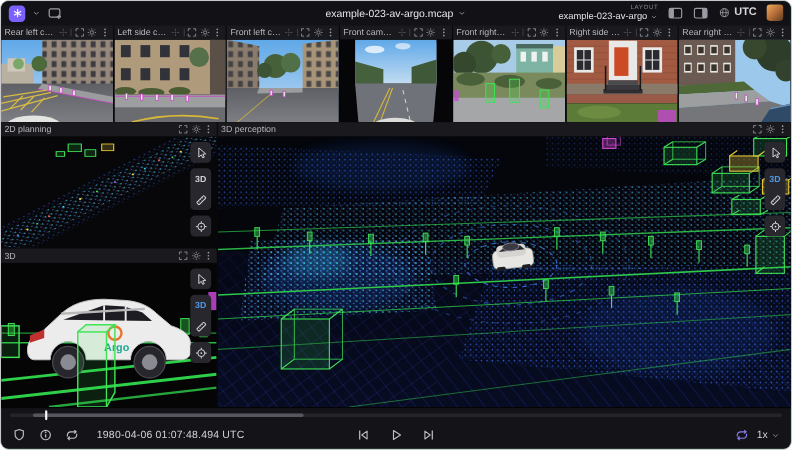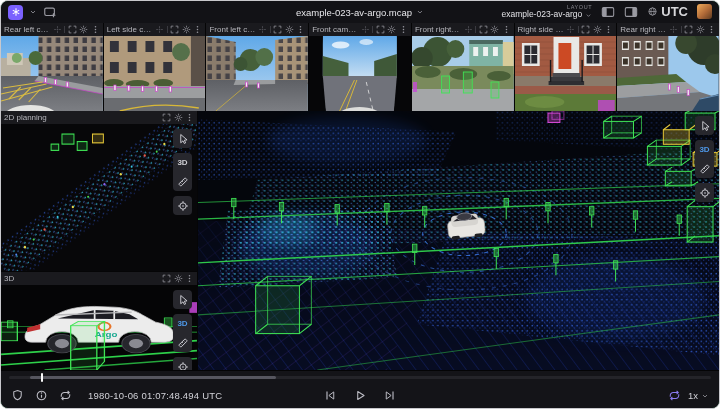--- a/index.html
+++ b/index.html
@@ -9,36 +9,36 @@
   .appbar{height:22px;display:flex;align-items:center;gap:6px;padding:0 7px;background:#121216;position:relative;flex:0 0 auto;}
   .logo{width:15px;height:15px;border-radius:4px;background:#7b61ff;display:flex;align-items:center;justify-content:center;flex:0 0 auto;}
   .logo svg{width:10px;height:10px;}
   .abic{width:11px;height:11px;color:#9a9aa2;flex:0 0 auto;}
   .abic.big{width:14px;height:14px;}
   .title{position:absolute;left:50%;top:0;height:100%;transform:translateX(-50%);display:flex;align-items:center;gap:4px;font-size:9.5px;color:#e6e6ea;white-space:nowrap;}
   .abr{margin-left:auto;display:flex;align-items:center;gap:9px;}
   .layoutbox{display:flex;flex-direction:column;align-items:flex-end;line-height:1.15;}
   .llabel{font-size:5.5px;color:#88888f;letter-spacing:.6px;}
   .lname{font-size:8.5px;color:#e2e2e6;display:flex;align-items:center;gap:3px;white-space:nowrap;}
-  .utc{display:flex;align-items:center;gap:3px;font-size:13px;font-weight:bold;color:#d6d6da;}
+  .utc{display:flex;align-items:center;gap:3px;font-size:10px;font-weight:bold;color:#d6d6da;}
   .avatar{width:15px;height:15px;border-radius:3px;background:linear-gradient(135deg,#e6a055 10%,#b06a38 55%,#5c3a20);flex:0 0 auto;}
   
   .cam-row{height:88px;display:flex;gap:1px;background:#050506;flex:0 0 auto;}
   .cam{flex:1;display:flex;flex-direction:column;min-width:0;background:#121215;}
   .phd{height:13px;display:flex;align-items:center;gap:2.5px;padding:0 3px;background:#1a1a1e;font-size:8px;color:#b6b6bc;flex:0 0 auto;}
   .phd .t{flex:1;min-width:0;overflow:hidden;white-space:nowrap;text-overflow:ellipsis;}
   .hic{width:9px;height:9px;color:#96969e;flex:0 0 auto;}
   .hic.dim{color:#55555c;}
   .hdiv{width:1px;height:7px;background:#3a3a40;flex:0 0 auto;}
   .pbody{flex:1;position:relative;overflow:hidden;background:#0a0a0c;min-height:0;}
   svg.scene{position:absolute;inset:0;width:100%;height:100%;display:block;}
   .mid{flex:1;display:flex;gap:1px;background:#050506;min-height:0;}
   .leftcol{width:196px;display:flex;flex-direction:column;gap:1px;flex:0 0 auto;min-height:0;}
   .panel{display:flex;flex-direction:column;background:#121215;min-height:0;}
-  #planning{height:160px;flex:0 0 auto;}
+  #planning{height:114px;flex:0 0 auto;}
   #model3d{flex:1;}
   #perception{flex:1;}
   
   .vtb{position:absolute;top:5px;right:5px;display:flex;flex-direction:column;gap:5px;align-items:center;z-index:3;}
   .vbtn{width:19px;height:19px;background:#27272d;border-radius:4px;display:flex;align-items:center;justify-content:center;color:#d6d6dc;}
   .vgroup{background:#27272d;border-radius:4px;display:flex;flex-direction:column;}
   .vgroup .vbtn{background:transparent;}
   .vbtn svg{width:12px;height:12px;}
   .mode3d{font-size:8px;font-weight:bold;color:#cfcfd4;}
   .mode3d.active{color:#4e98e8;}
@@ -694,20 +694,32 @@
                 <svg>
                   <use href="#i-target"></use>
                 </svg>
               </div>
           </div>
         </div>
       </div>
     </div>
 
     <div class="panel" id="perception">
+      <div class="phd">
+        <span class="t">3D perception</span>
+        <svg class="hic">
+            <use href="#i-expand"></use>
+          </svg>
+        <svg class="hic">
+            <use href="#i-gear"></use>
+          </svg>
+        <svg class="hic">
+            <use href="#i-kebab"></use>
+          </svg>
+      </div>
       <div class="pbody">
         <svg class="scene" viewBox="0 0 524 249" preserveAspectRatio="none">
           <rect width="524" height="249" fill="#04060c"></rect>
           <ellipse cx="110" cy="130" rx="70" ry="30" fill="#1e63d8" opacity="0.25" filter="url(#b6)"></ellipse>
           <ellipse cx="90" cy="115" rx="30" ry="14" fill="#2fc8ea" opacity="0.3" filter="url(#b6)"></ellipse>
           <ellipse cx="420" cy="180" rx="90" ry="40" fill="#1a4ec0" opacity="0.22" filter="url(#b6)"></ellipse>
           <ellipse cx="150" cy="28" rx="80" ry="22" fill="#1a50c0" opacity="0.18" filter="url(#b6)"></ellipse>
           <g mask="url(#mT)">
             <polygon points="0,105 524,125 524,249 0,249" fill="#0a1238" opacity="0.5"></polygon>
             <polygon points="0,105 524,125 524,249 0,249" fill="url(#hatchA)" opacity="0.6"></polygon>
@@ -880,21 +892,21 @@
       <div class="cluster">
         <svg class="pic">
             <use href="#i-shield"></use>
           </svg>
         <svg class="pic">
             <use href="#i-info"></use>
           </svg>
         <svg class="pic">
             <use href="#i-repeat"></use>
           </svg>
-        <span class="ts">1980-10-06 01:07:48.494 UTC</span>
+        <span class="ts">1980-04-06 01:07:48.494 UTC</span>
       </div>
       <div class="center-ctr">
         <svg class="pic">
             <use href="#i-skipstart"></use>
           </svg>
         <svg class="pic">
             <use href="#i-play"></use>
           </svg>
         <svg class="pic">
             <use href="#i-skipend"></use>

